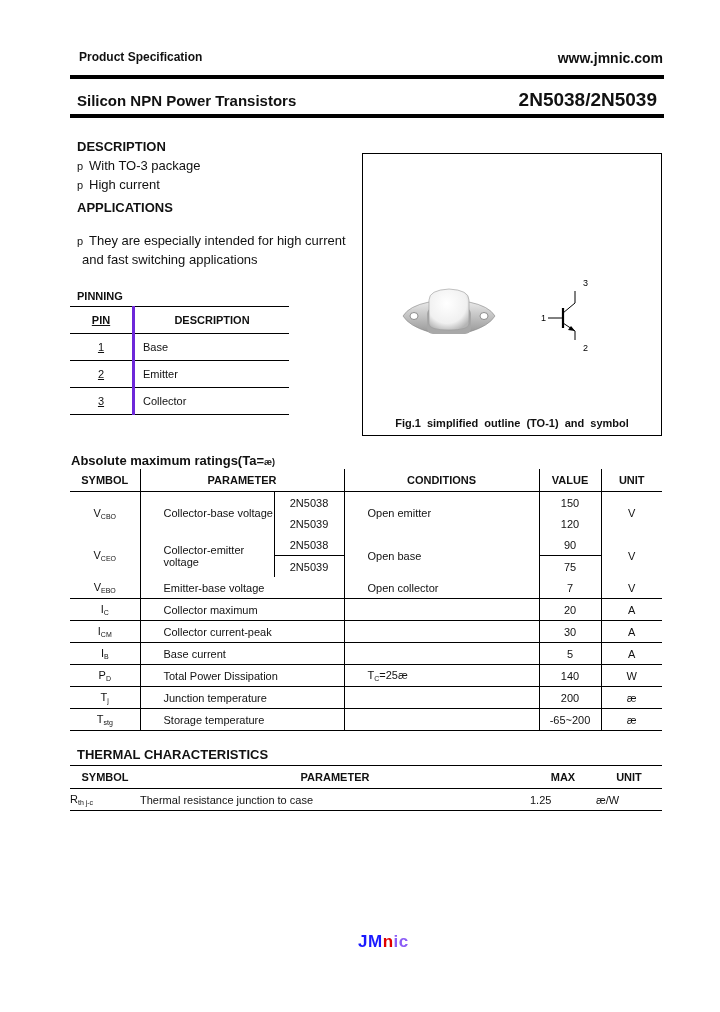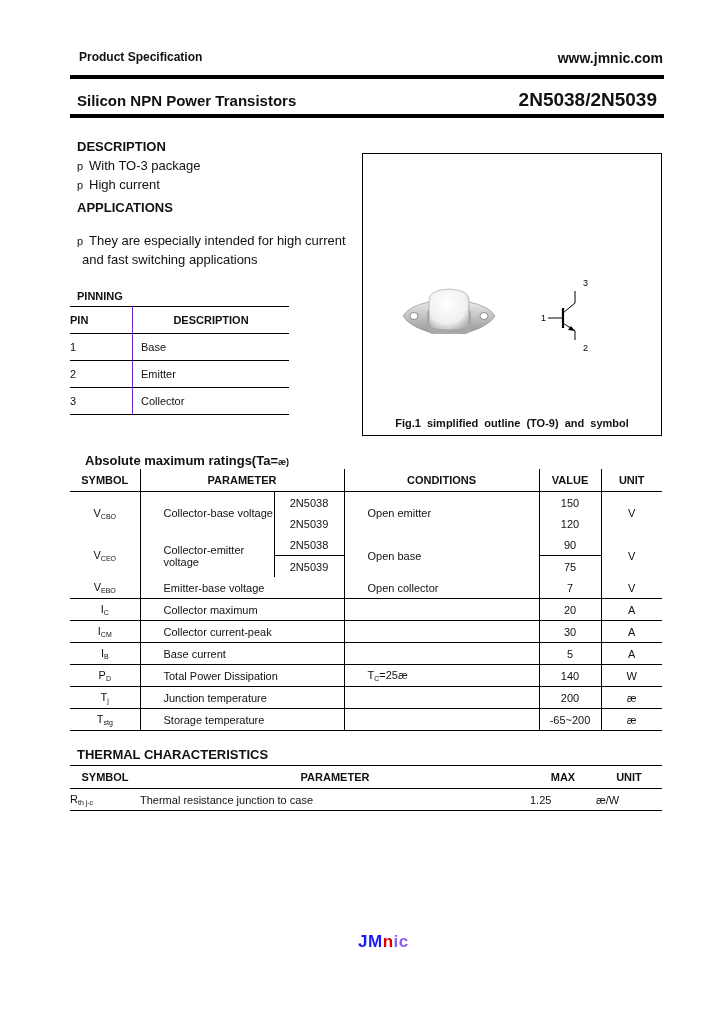--- a/index.html
+++ b/index.html
@@ -13,28 +13,28 @@
   .rule2 { left:70px; top:114px; width:594px; height:4px; background:#000; }
 
   .sec-h { font-size:13px; font-weight:bold; }
   .bul { font-size:13px; }
   .bul .b { display:inline-block; width:12px; font-size:11px; }
 
   table { border-collapse:collapse; font-size:11px; }
   .pin { left:70px; top:306px; width:219px; }
   .pin td, .pin th { border-top:1px solid #000; border-bottom:1px solid #000; height:26px; padding:0; }
   .pin th { font-size:11px; font-weight:bold; }
-  .pin td.c1, .pin th.c1 { width:62px; text-align:left; border-right:1px solid #6d28d9; }
+  .pin td.c1, .pin th.c1 { width:62px; text-align:center; border-right:3px solid #6d28d9;text-decoration:underline; }
   .pin td.c2 { padding-left:8px;margin-left:40px; }
   .pin th.c2 { text-align:center; }
 
   .fig { left:362px; top:153px; width:298px; height:281px; border:1px solid #000; }
   .fig-cap { left:0; width:298px; bottom:6px; text-align:center; font-size:11px; font-weight:bold; word-spacing:3px; }
 
-  .amr-h { left:85px; top:453px; font-size:13px; font-weight:bold; }
+  .amr-h { left:71px; top:453px; font-size:13px; font-weight:bold; }
   .amr { left:70px; top:469px; width:592px; }
   .amr th { font-size:11px; font-weight:bold; height:22px; border-bottom:1px solid #000; padding:0; }
   .amr td { height:21px; padding:0; border-bottom:1px solid #000;margin-left:36px; }
   .amr .vl { border-right:1px solid #000; }
   .amr .nb { border-bottom:none; }
   .amr .ctr { text-align:center; }
   .amr .pad { padding-left:23px; }
   .sym { font-size:11px; }
   .sym sub { font-size:7px; vertical-align:-2px; }
 
@@ -109,21 +109,21 @@
     <text x="2" y="45" font-size="9" font-family="Liberation Sans, sans-serif">1</text>
     <text x="44" y="75" font-size="9" font-family="Liberation Sans, sans-serif">2</text>
     <line x1="9" y1="42" x2="24" y2="42" stroke="#000" stroke-width="1"></line>
     <line x1="24" y1="32" x2="24" y2="52" stroke="#000" stroke-width="2.2"></line>
     <line x1="24" y1="37" x2="36" y2="27" stroke="#000" stroke-width="1"></line>
     <line x1="36" y1="27" x2="36" y2="15" stroke="#000" stroke-width="1"></line>
     <line x1="24" y1="47" x2="36" y2="55" stroke="#000" stroke-width="1"></line>
     <polygon points="36,55 29,54 32,50" fill="#000"></polygon>
     <line x1="36" y1="55" x2="36" y2="64" stroke="#000" stroke-width="1"></line>
   </svg>
-  <div class="abs fig-cap">Fig.1 simplified outline (TO-9) and symbol</div>
+  <div class="abs fig-cap">Fig.1 simplified outline (TO-1) and symbol</div>
 </div>
 
 <div class="abs amr-h"><span>Absolute maximum ratings(Ta=</span><span style="font-size:9px;">æ)</span></div>
 <table class="abs amr">
   <colgroup>
     <col style="width:70px">
       <col style="width:134px">
       <col style="width:70px">
       <col style="width:195px">
       <col style="width:62px">

